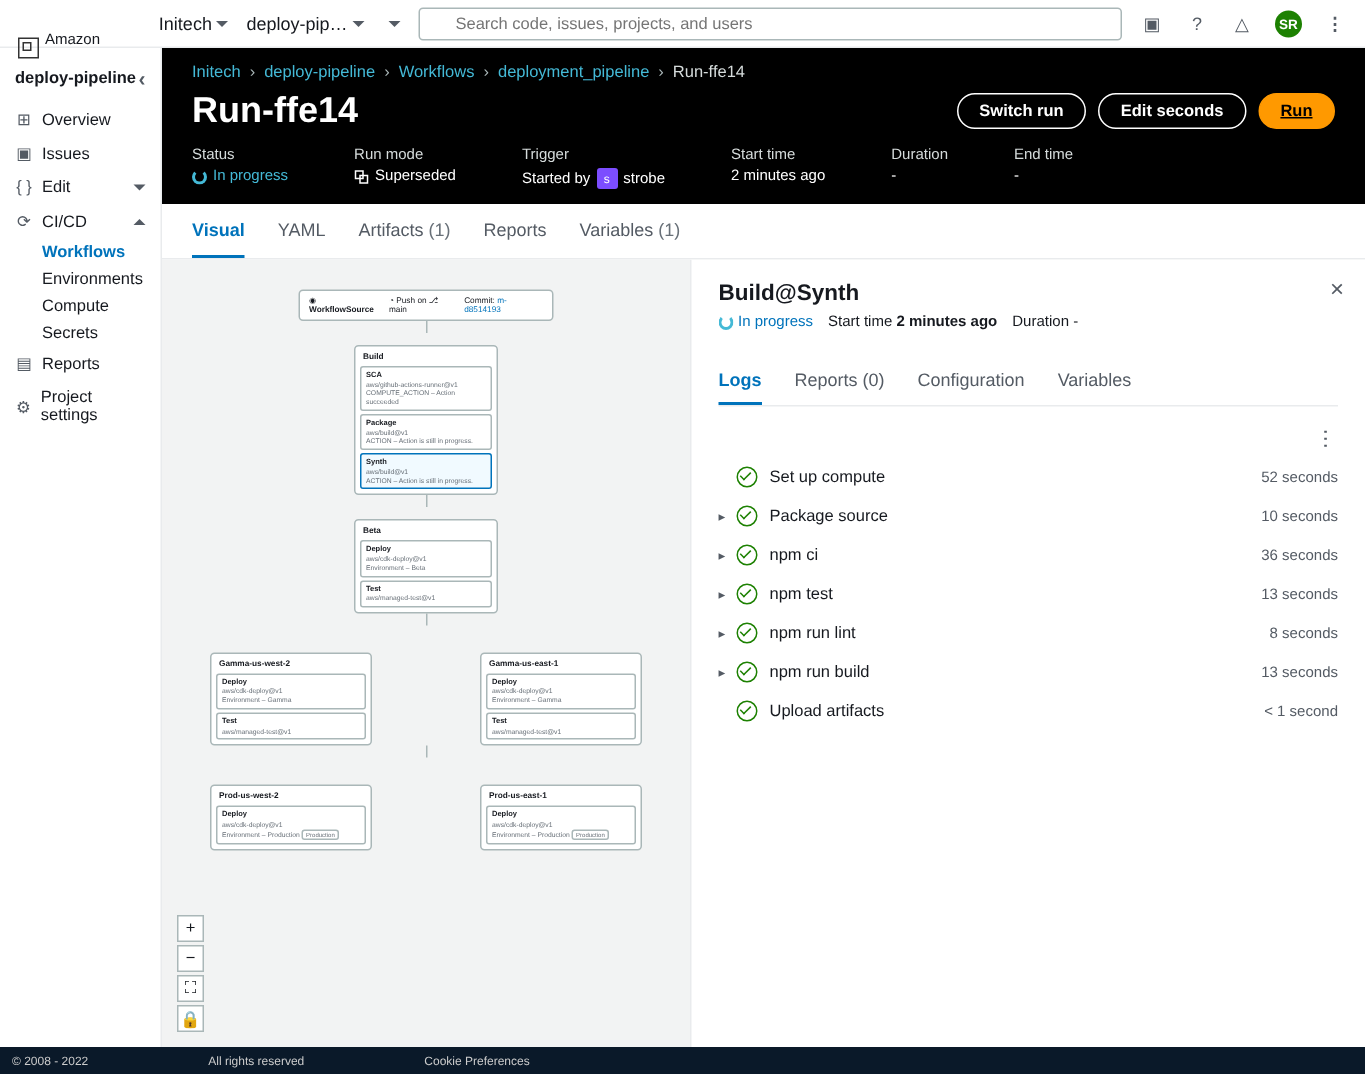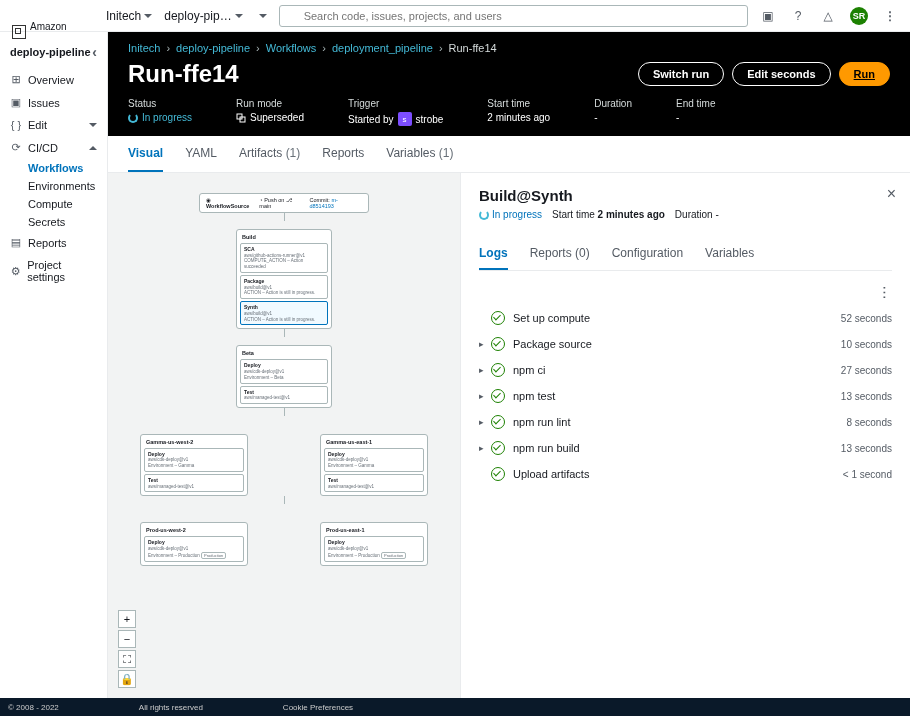--- a/index.html
+++ b/index.html
@@ -372,21 +372,21 @@
               <div class="log-row">
                 <span class="log-caret">▸</span>
                 <span class="log-check"></span>
                 <span class="log-name">Package source</span>
                 <span class="log-time">10 seconds</span>
               </div>
               <div class="log-row">
                 <span class="log-caret">▸</span>
                 <span class="log-check"></span>
                 <span class="log-name">npm ci</span>
-                <span class="log-time">27 seconds</span>
+                <span class="log-time">36 seconds</span>
               </div>
               <div class="log-row">
                 <span class="log-caret">▸</span>
                 <span class="log-check"></span>
                 <span class="log-name">npm test</span>
                 <span class="log-time">13 seconds</span>
               </div>
               <div class="log-row">
                 <span class="log-caret">▸</span>
                 <span class="log-check"></span>

